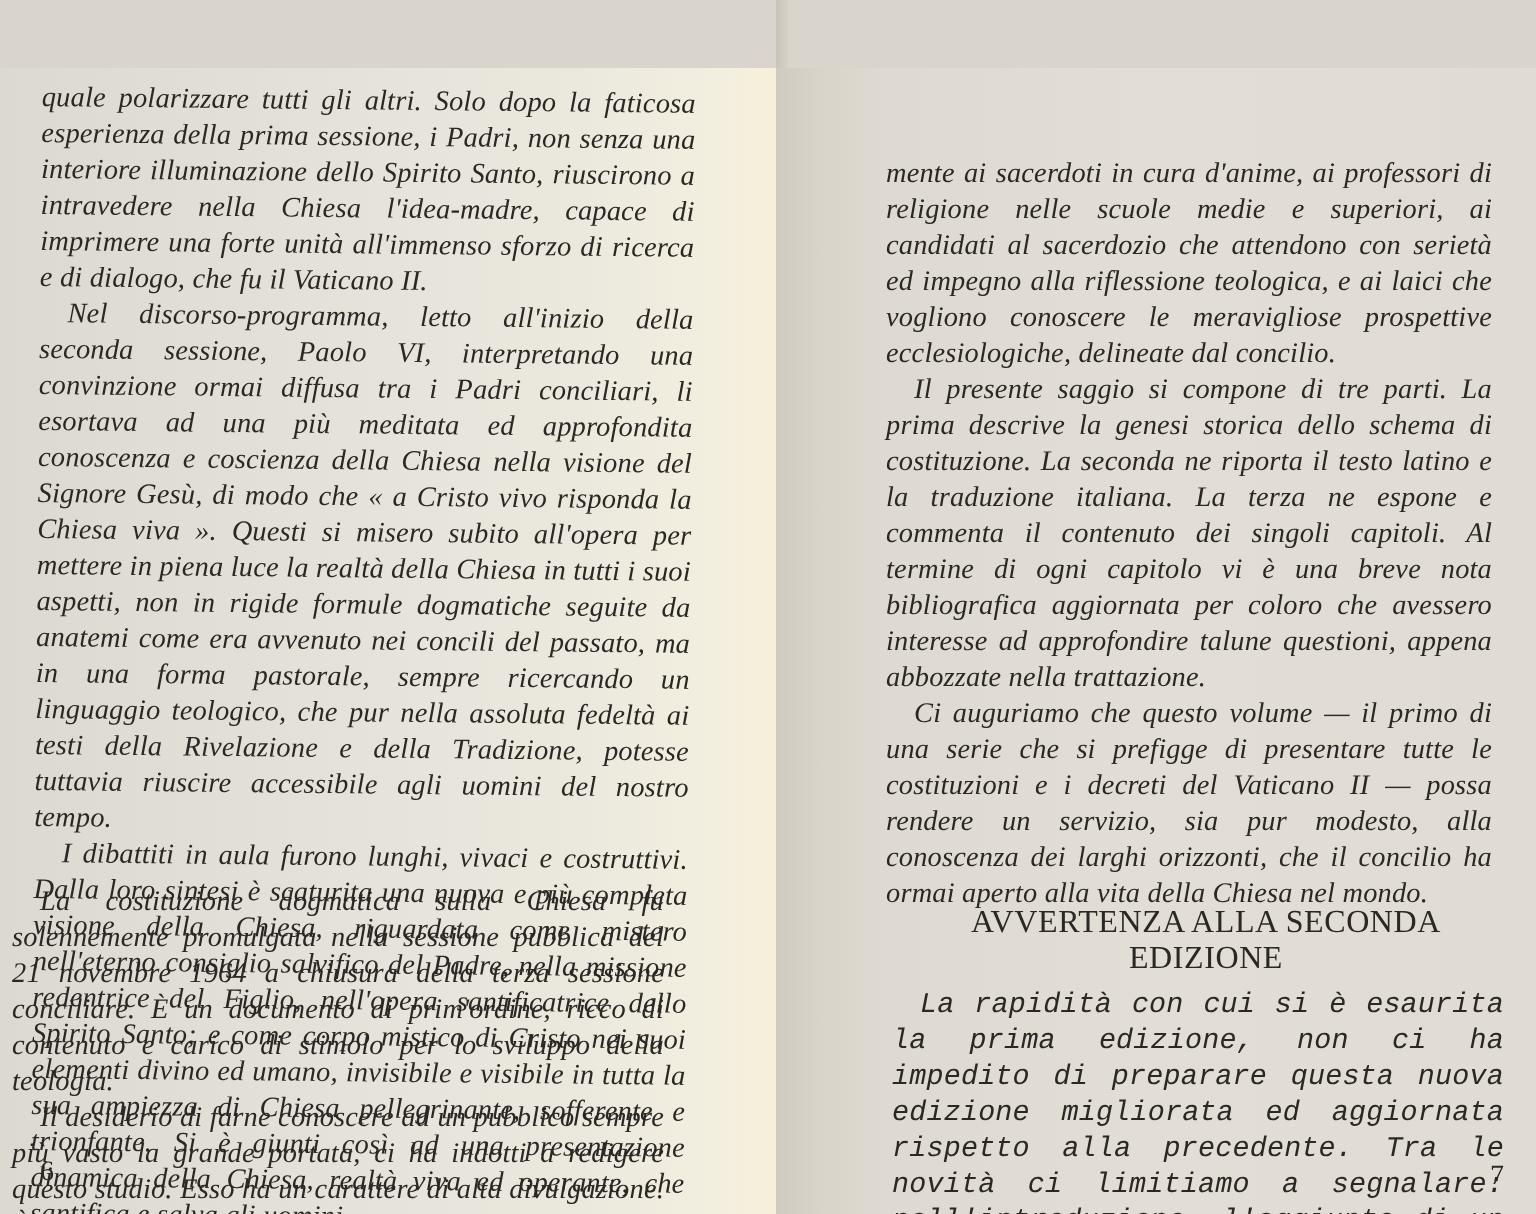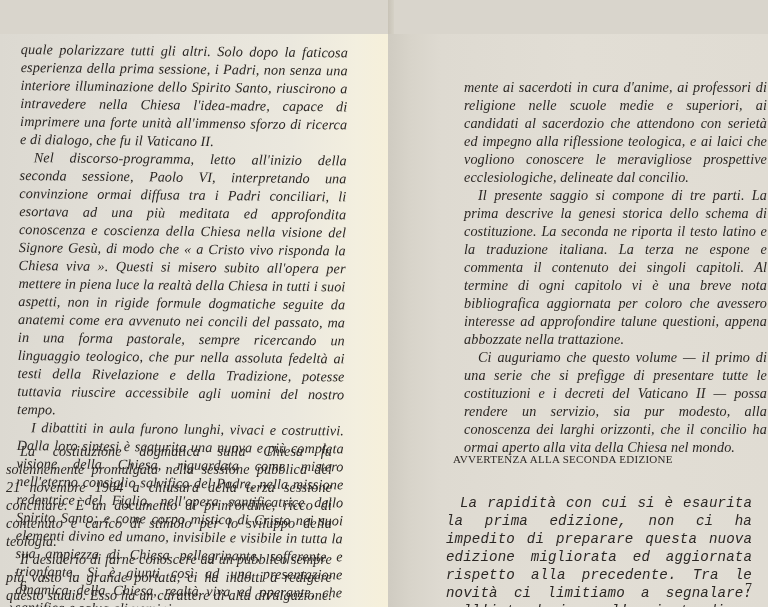--- a/index.html
+++ b/index.html
@@ -56,21 +56,21 @@
       top: 6px;
       transform: rotate(0.6deg);
       transform-origin: left top;
     }
     .left-text-2 {
       left: 6px;
       width: 326px;
       top: 408px;
     }
     .right-text {
-      left: 76px;
+      left: 55px;
       width: 303px;
       top: 44px;
       font-style: italic;
     }
     .right-text-2 {
       left: 58px;
       width: 306px;
       top: 460px;
       font-family: Liberation Mono, monospace;
     }
@@ -79,23 +79,24 @@
       text-indent: 0;
     }
     .para.indent {
       text-indent: 14px;
     }
     .section-heading {
       position: absolute;
       left: 65px;
       width: 300px;
       top: 419px;
+      text-align: center;
       font-family: "Liberation Serif", "DejaVu Serif", serif;
       font-style: normal;
-      font-size: 11px;
+      font-size: 16px;
       letter-spacing: 0.3px;
       color: #2b2724;
     }
     .page-number {
       position: absolute;
       font-family: "Liberation Serif", "DejaVu Serif", serif;
       font-size: 14px;
       color: #2b2724;
     }
     .page-number.left {

